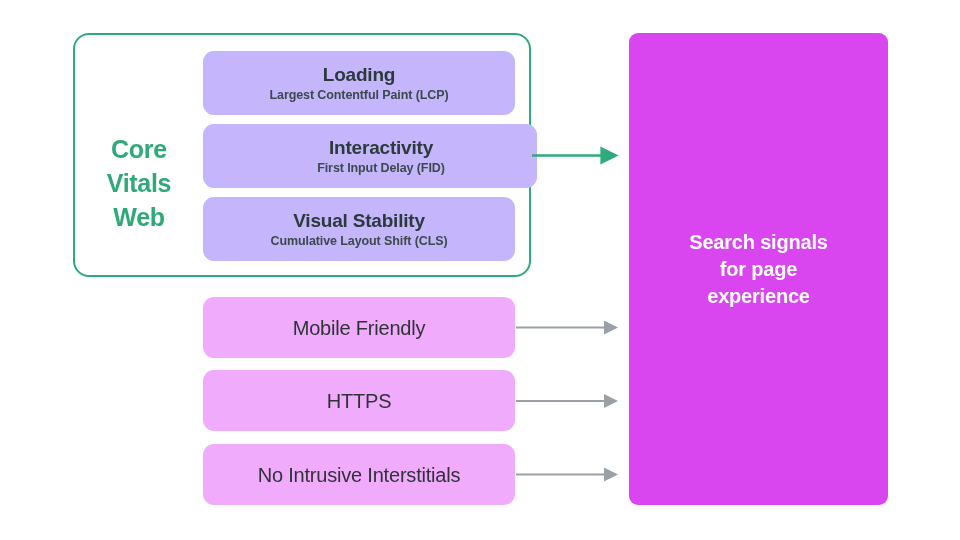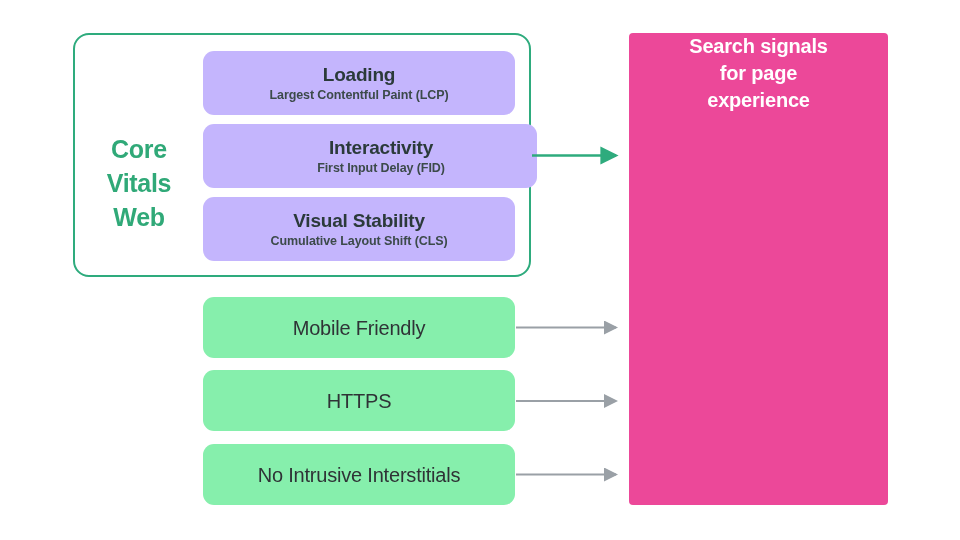--- a/index.html
+++ b/index.html
@@ -81,21 +81,21 @@
     margin-top: 1px;
     letter-spacing: -0.1px;
   }
 
   
   .gbox {
     position: absolute;
     left: 203px;
     width: 312px;
     height: 61px;
-    background: #86efac;
+    background: #f0abfc;
     border-radius: 11px;
     display: flex;
     align-items: center;
     justify-content: center;
   }
   .gbox-1 { top: 297px; }
   .gbox-2 { top: 370px; }
   .gbox-3 { top: 444px; }
 
   .gbox-label {
@@ -106,23 +106,24 @@
     letter-spacing: -0.2px;
   }
 
   
   .blue-panel {
     position: absolute;
     left: 629px;
     top: 33px;
     width: 259px;
     height: 472px;
-    background: #ec4899;
-    border-radius: 4px;
+    background: #d946ef;
+    border-radius: 9px;
     display: flex;
+    align-items: center;
     justify-content: center;
   }
   .blue-text {
     color: #ffffff;
     font-size: 20px;
     font-weight: 700;
     line-height: 27px;
     text-align: center;
     letter-spacing: -0.2px;
     padding: 0 14px;

